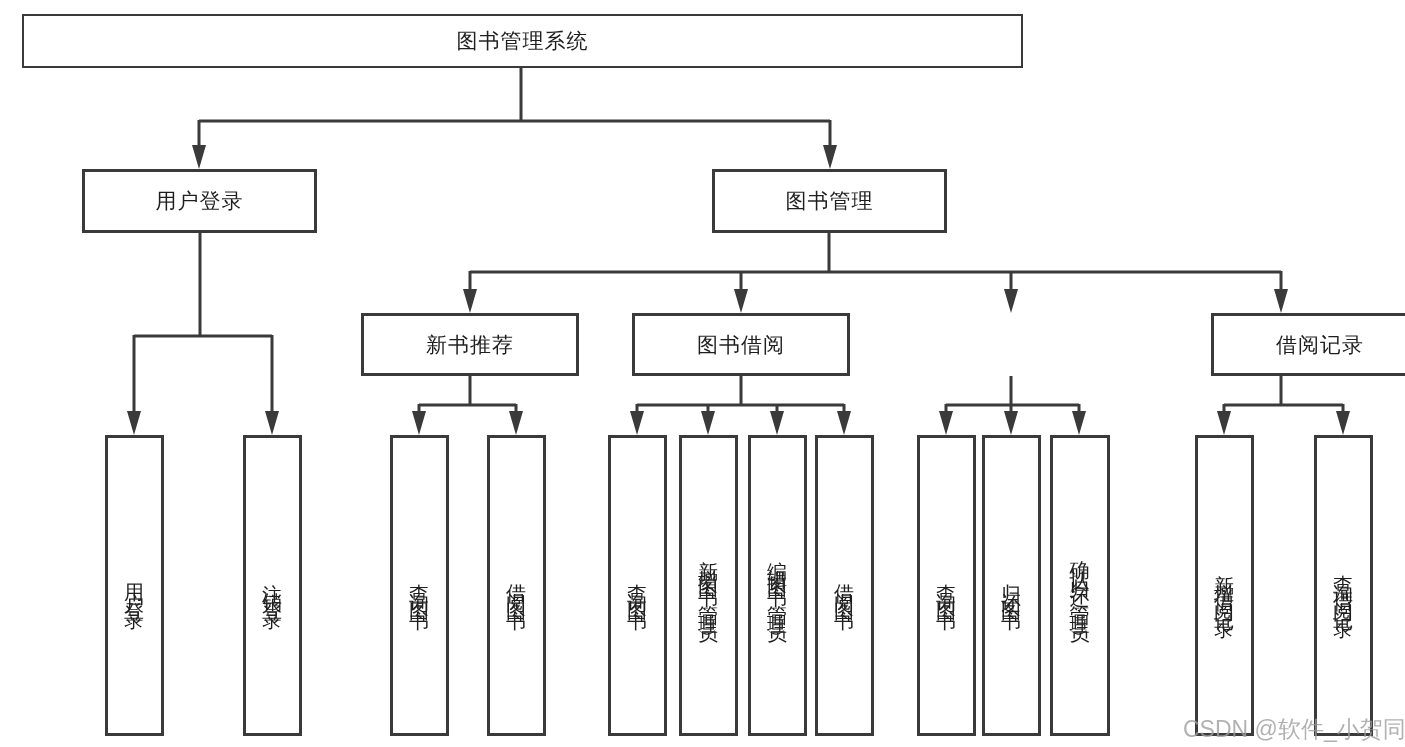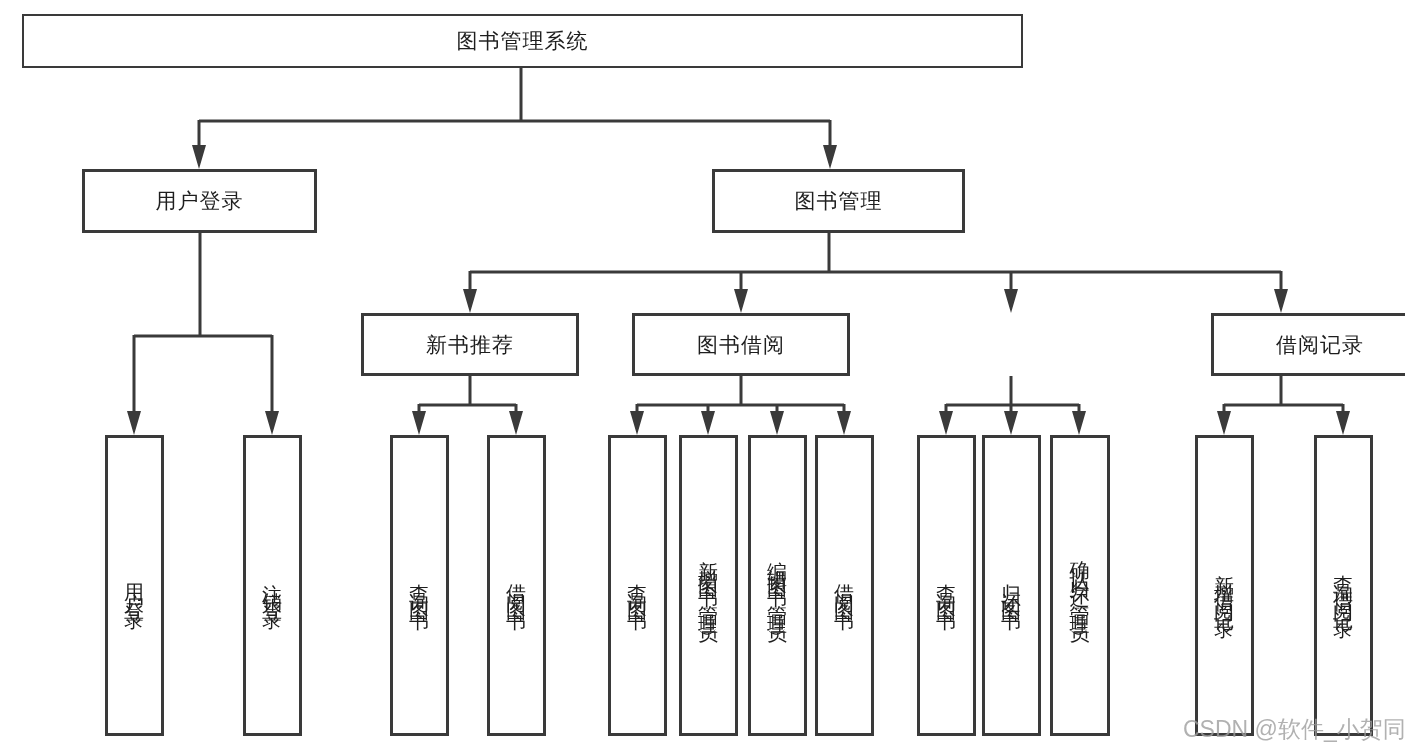--- a/index.html
+++ b/index.html
@@ -123,21 +123,21 @@
              M1336 411 L1350 411 L1343 435 Z"></path>
   </svg>
 
   <div class="node root-box" style="left:22px; top:14px; width:1001px; height:54px;">
     <span class="h-label">图书管理系统</span>
   </div>
 
   <div class="node" style="left:82px; top:169px; width:235px; height:64px;">
     <span class="h-label">用户登录</span>
   </div>
-  <div class="node" style="left:712px; top:169px; width:253px; height:64px;">
+  <div class="node" style="left:712px; top:169px; width:235px; height:64px;">
     <span class="h-label">图书管理</span>
   </div>
 
   <div class="node" style="left:361px; top:313px; width:218px; height:63px;">
     <span class="h-label">新书推荐</span>
   </div>
   <div class="node" style="left:632px; top:313px; width:218px; height:63px;">
     <span class="h-label">图书借阅</span>
   </div>
   <div class="node" style="left:1172px; top:313px; width:218px; height:63px;margin-left:39px;">

